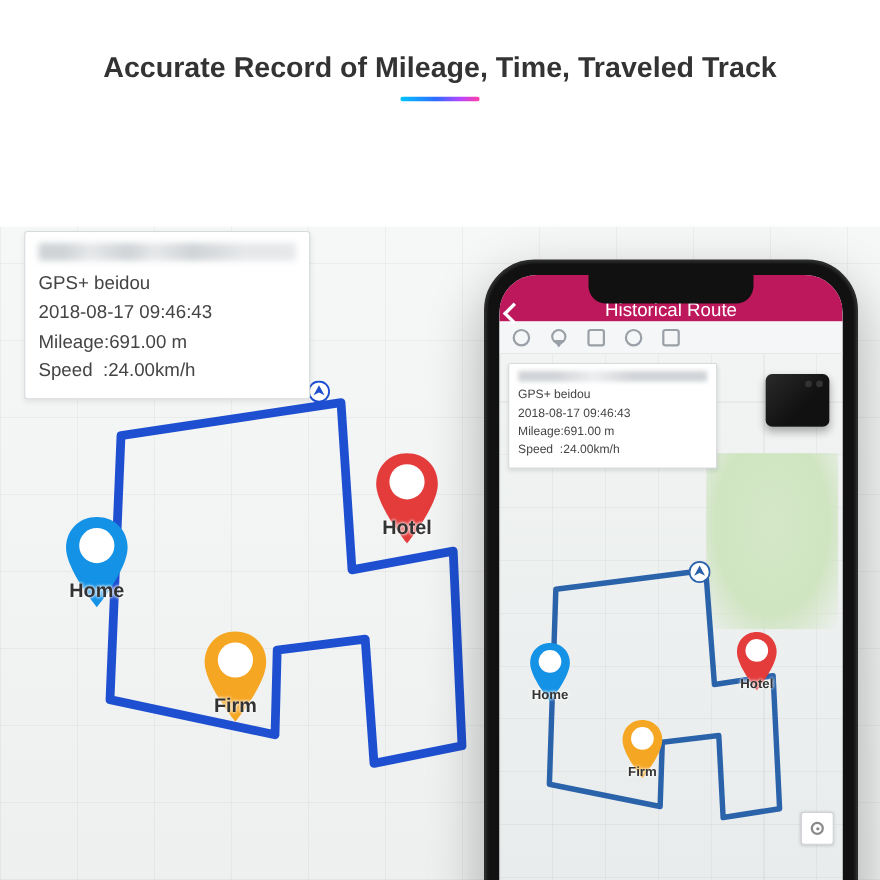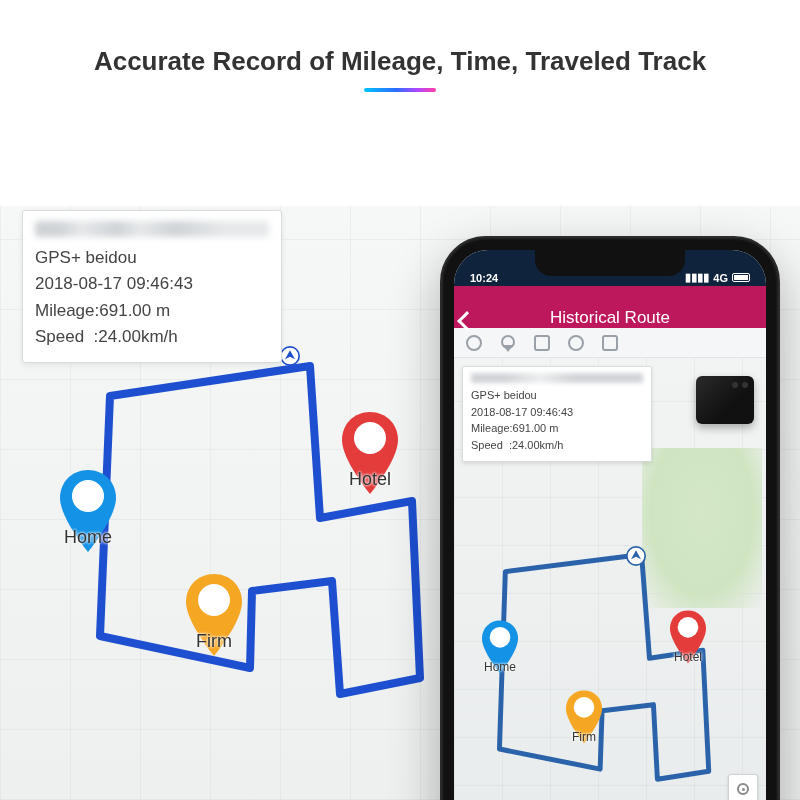--- a/index.html
+++ b/index.html
@@ -101,21 +101,21 @@
     height: 90px;
     pointer-events: none;
   }
   .pin svg { width: 68px; height: 90px; display: block; }
   .pin .label {
     position: absolute;
     left: 50%;
     bottom: 8px;
     transform: translateX(-50%);
     font-size: 18px;
-    font-weight: 400;
+    font-weight: 700;
     color: #333;
     text-shadow: 0 0 3px #fff, 0 0 3px #fff;
   }
   .pin.small { width: 44px; height: 58px; }
   .pin.small svg { width: 44px; height: 58px; }
   .pin.small .label { font-size: 12px; bottom: 2px; }
 
   
   .phone {
     position: absolute;
@@ -305,30 +305,20 @@
     <svg viewBox="0 0 68 90">
         <path d="M34 4 C18 4 6 16 6 32 C6 52 34 86 34 86 C34 86 62 52 62 32 C62 16 50 4 34 4 Z" fill="#e43b3b"></path>
         <circle cx="34" cy="30" r="16" fill="#fff"></circle>
       </svg>
     <div class="label">Hotel</div>
   </div>
 
   <div class="phone">
     <div class="phone-inner">
       <div class="notch"></div>
-      <div class="statusbar">
-        <span>10:24</span>
-        <span style="display:flex;align-items:center;gap:4px;">
-          <span>▮▮▮▮</span>
-          <span>4G</span>
-          <span style="width:18px;height:9px;border:1px solid #fff;border-radius:2px;position:relative;display:inline-block;">
-              <span style="position:absolute;left:1px;top:1px;width:14px;height:5px;background:#fff;"></span>
-            </span>
-        </span>
-      </div>
       <div class="navbar">
         <div class="back"></div>
         <div class="title2">Historical Route</div>
       </div>
       <div class="toolbar">
         <div class="tool-ic circle"></div>
         <div class="tool-ic pin"></div>
         <div class="tool-ic"></div>
         <div class="tool-ic circle"></div>
         <div class="tool-ic"></div>

